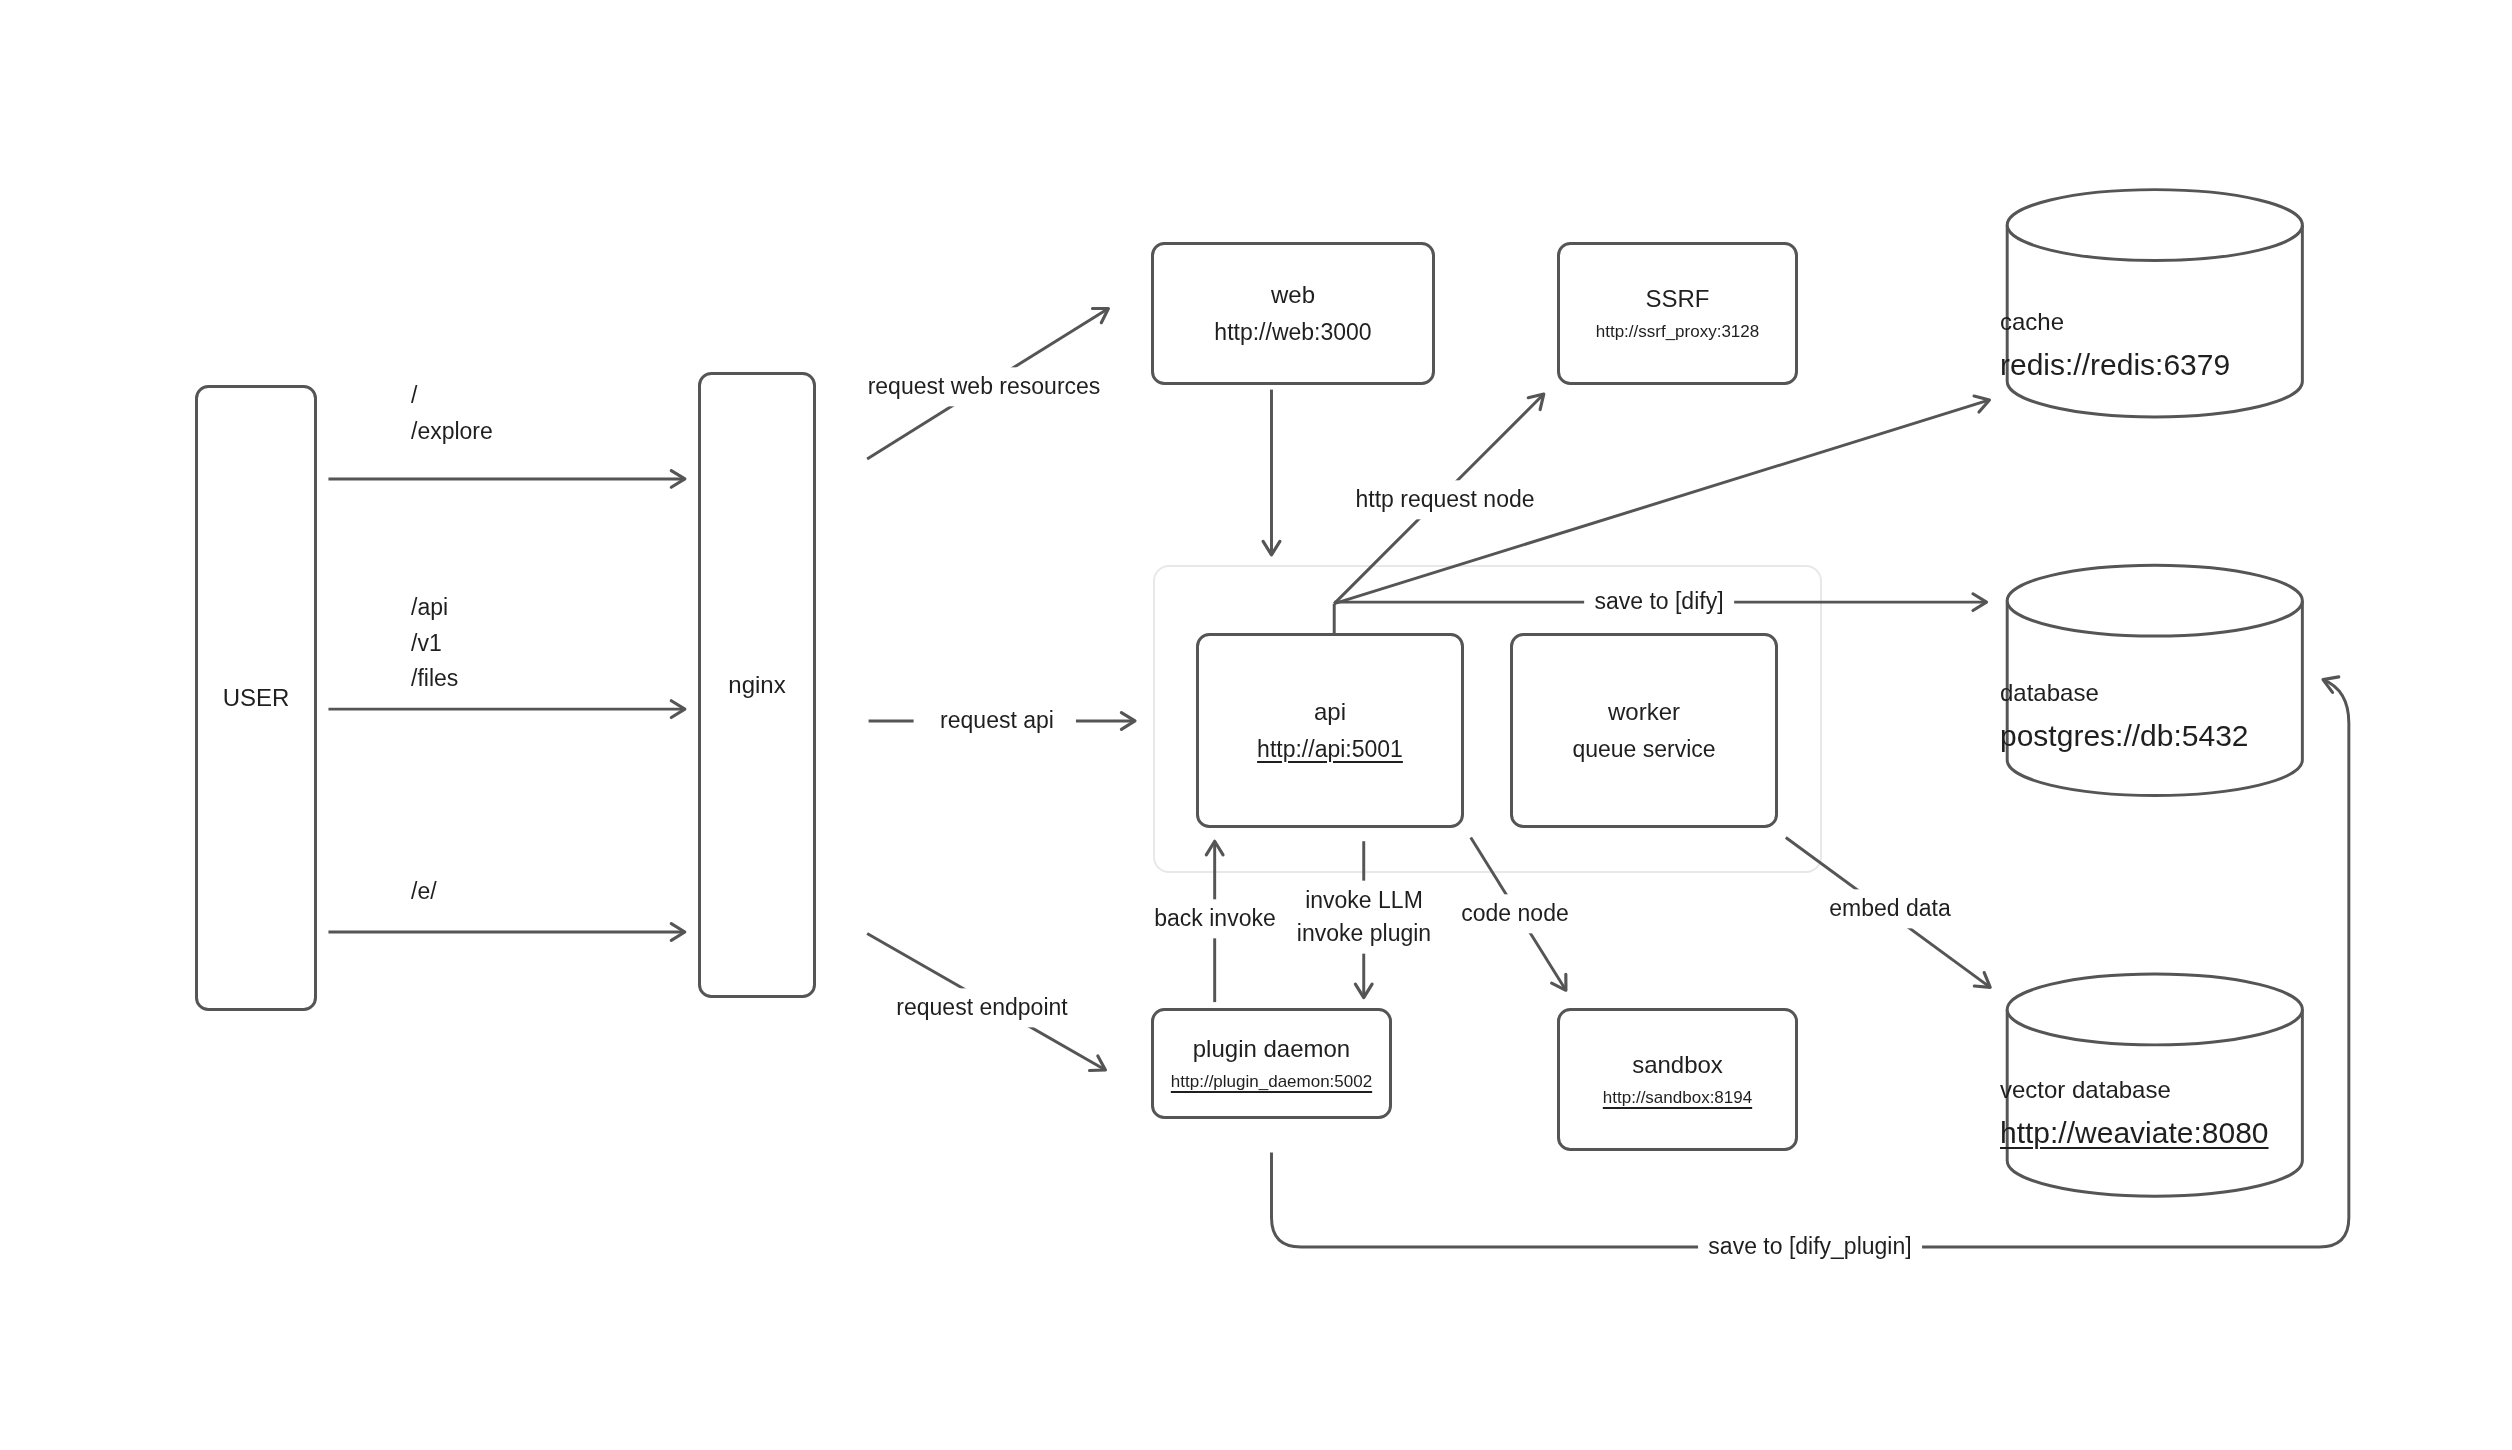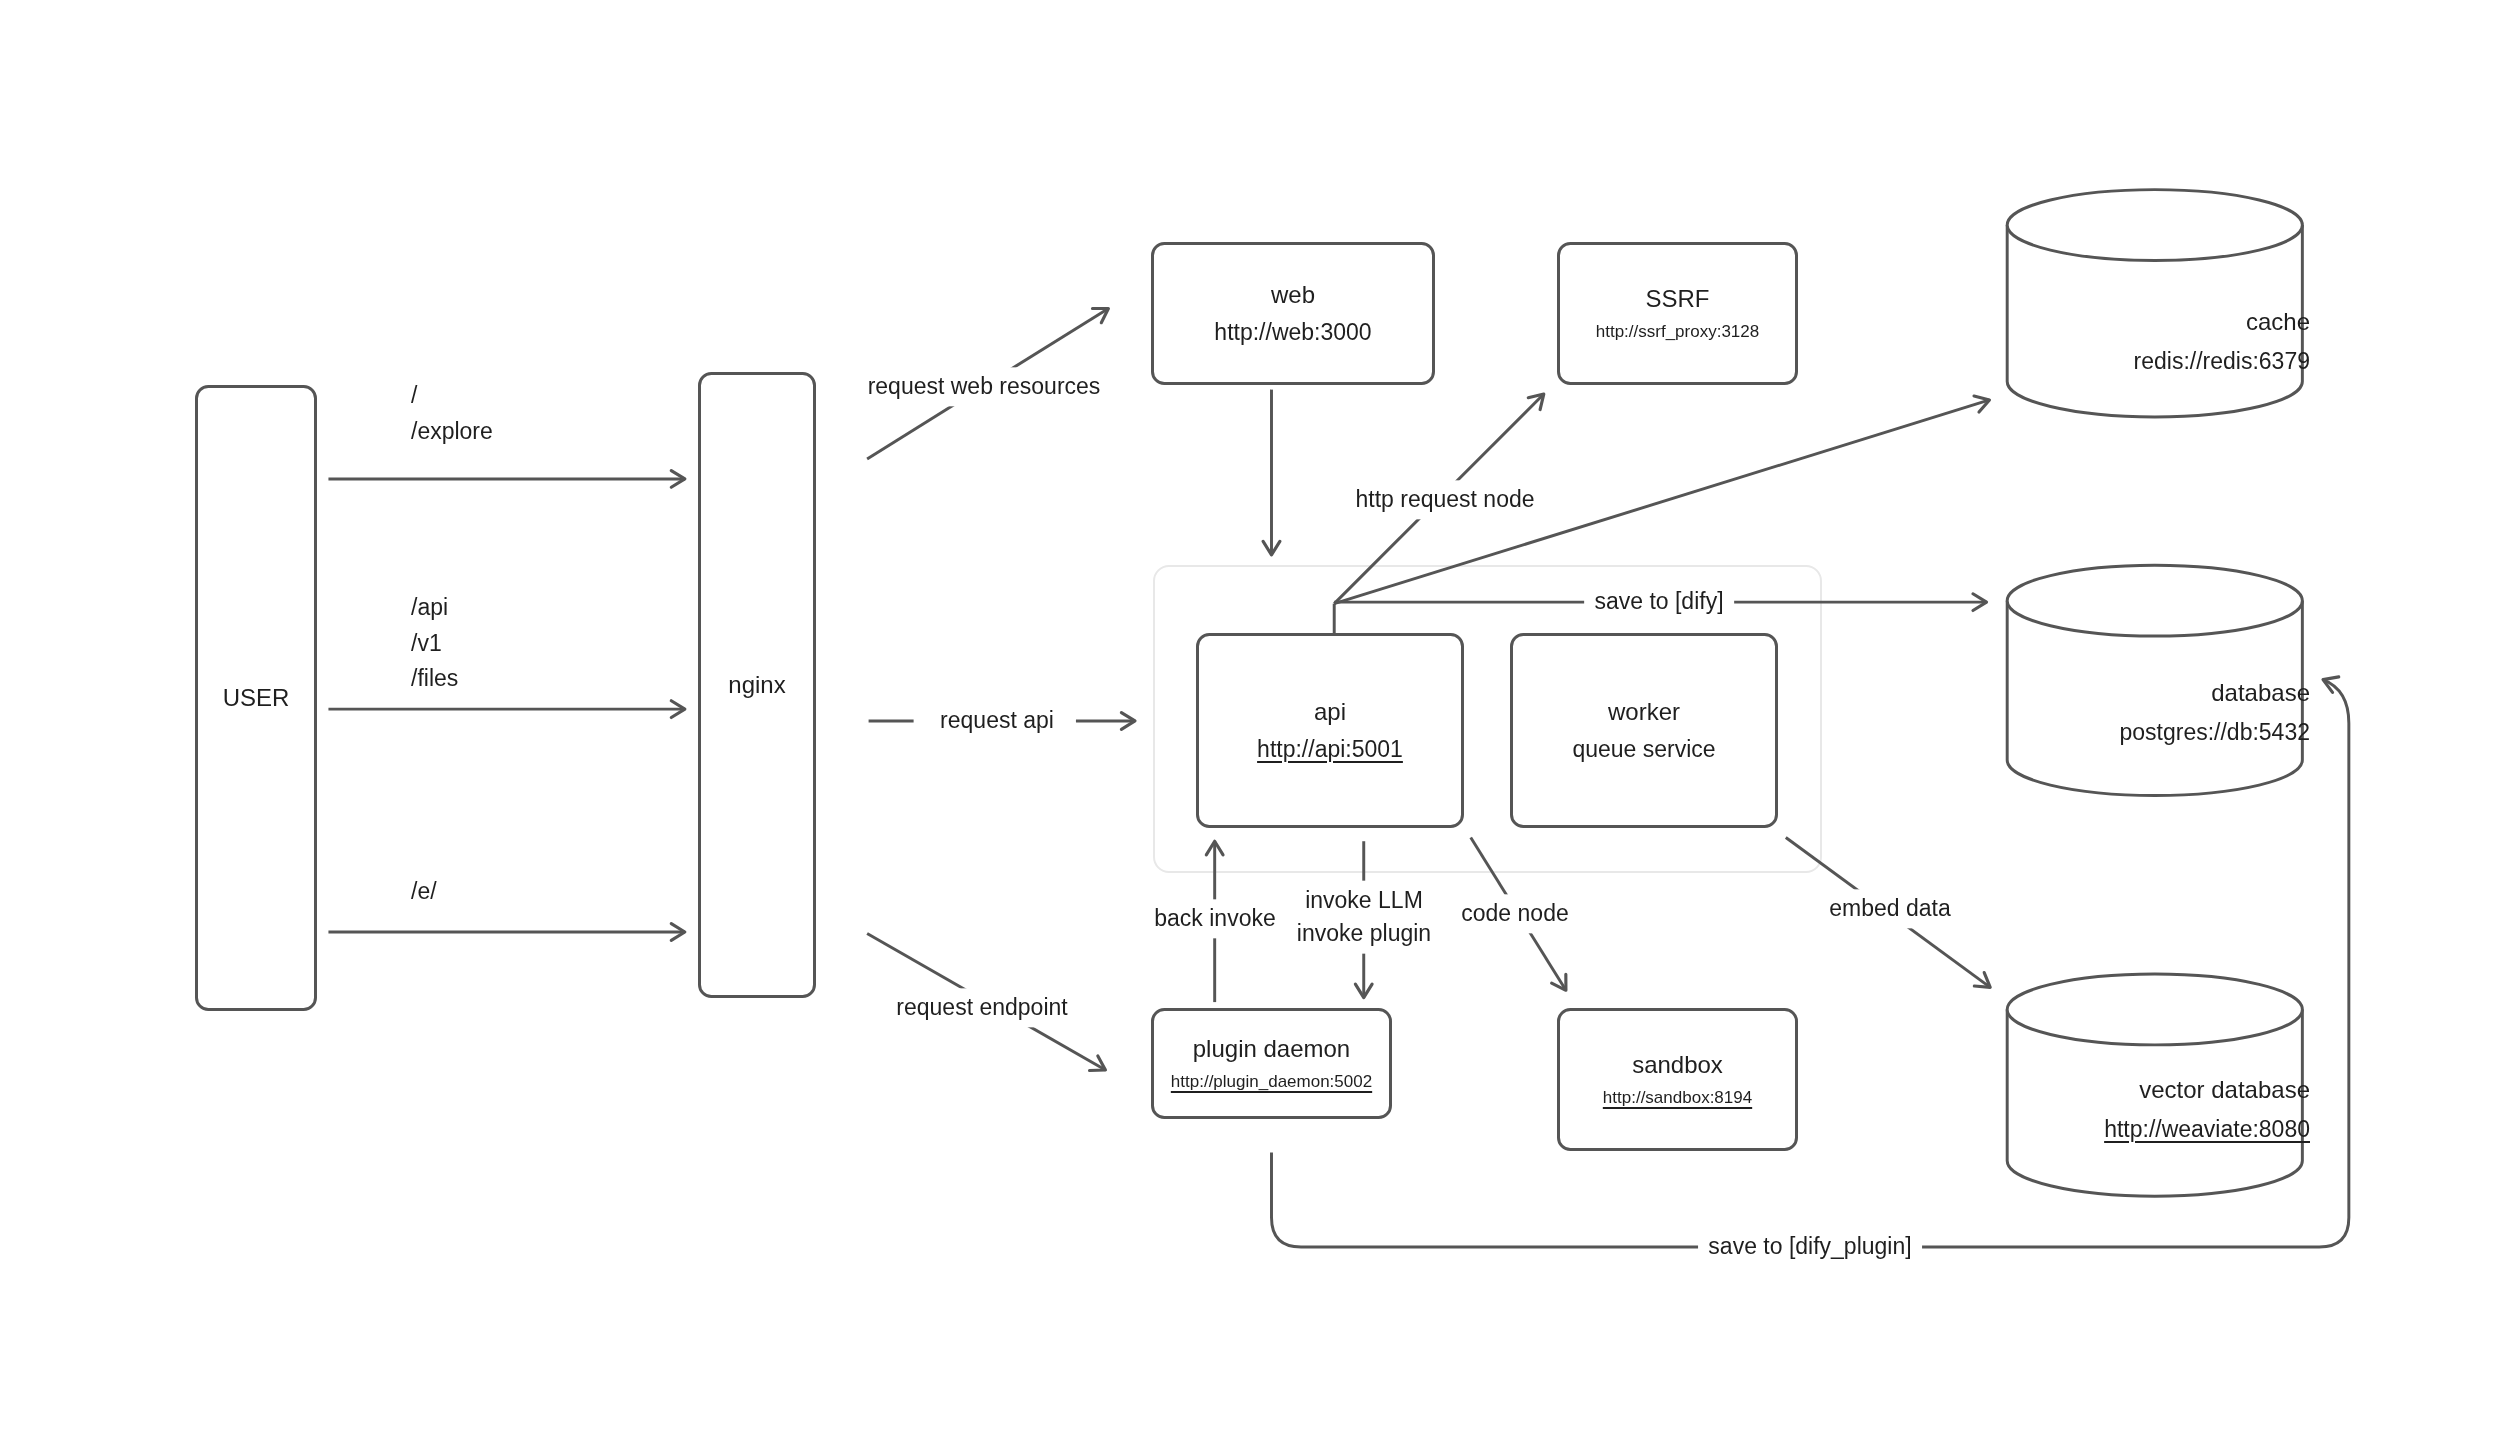--- a/index.html
+++ b/index.html
@@ -28,23 +28,23 @@
     display: flex;
     flex-direction: column;
     align-items: center;
     justify-content: center;
     text-align: center;
   }
   .node .title { font-size: 24px; }
   .node .sub { font-size: 23px; margin-top: 10.3px; }
   .node .sub.small { font-size: 17px; margin-top: 8.9px; }
   .u { text-decoration: underline; text-underline-offset: 3.7px; text-decoration-thickness: 1.5px; }
-  .cyl-label { position: absolute; width: 310px; text-align: right; }
+  .cyl-label { position: absolute; width: 310px; text-align: left; }
   .cyl-label .title { font-size: 24px; }
-  .cyl-label .sub { font-size: 23px; margin-top: 11.8px; }
+  .cyl-label .sub { font-size: 30px; margin-top: 11.8px; }
   .elabel {
     position: absolute;
     transform: translate(-50%, -50%);
     background: #ffffff;
     padding: 3px 10.3px;
     font-size: 23px;
     line-height: 1.45;
     white-space: pre-line;
     text-align: center;
   }

